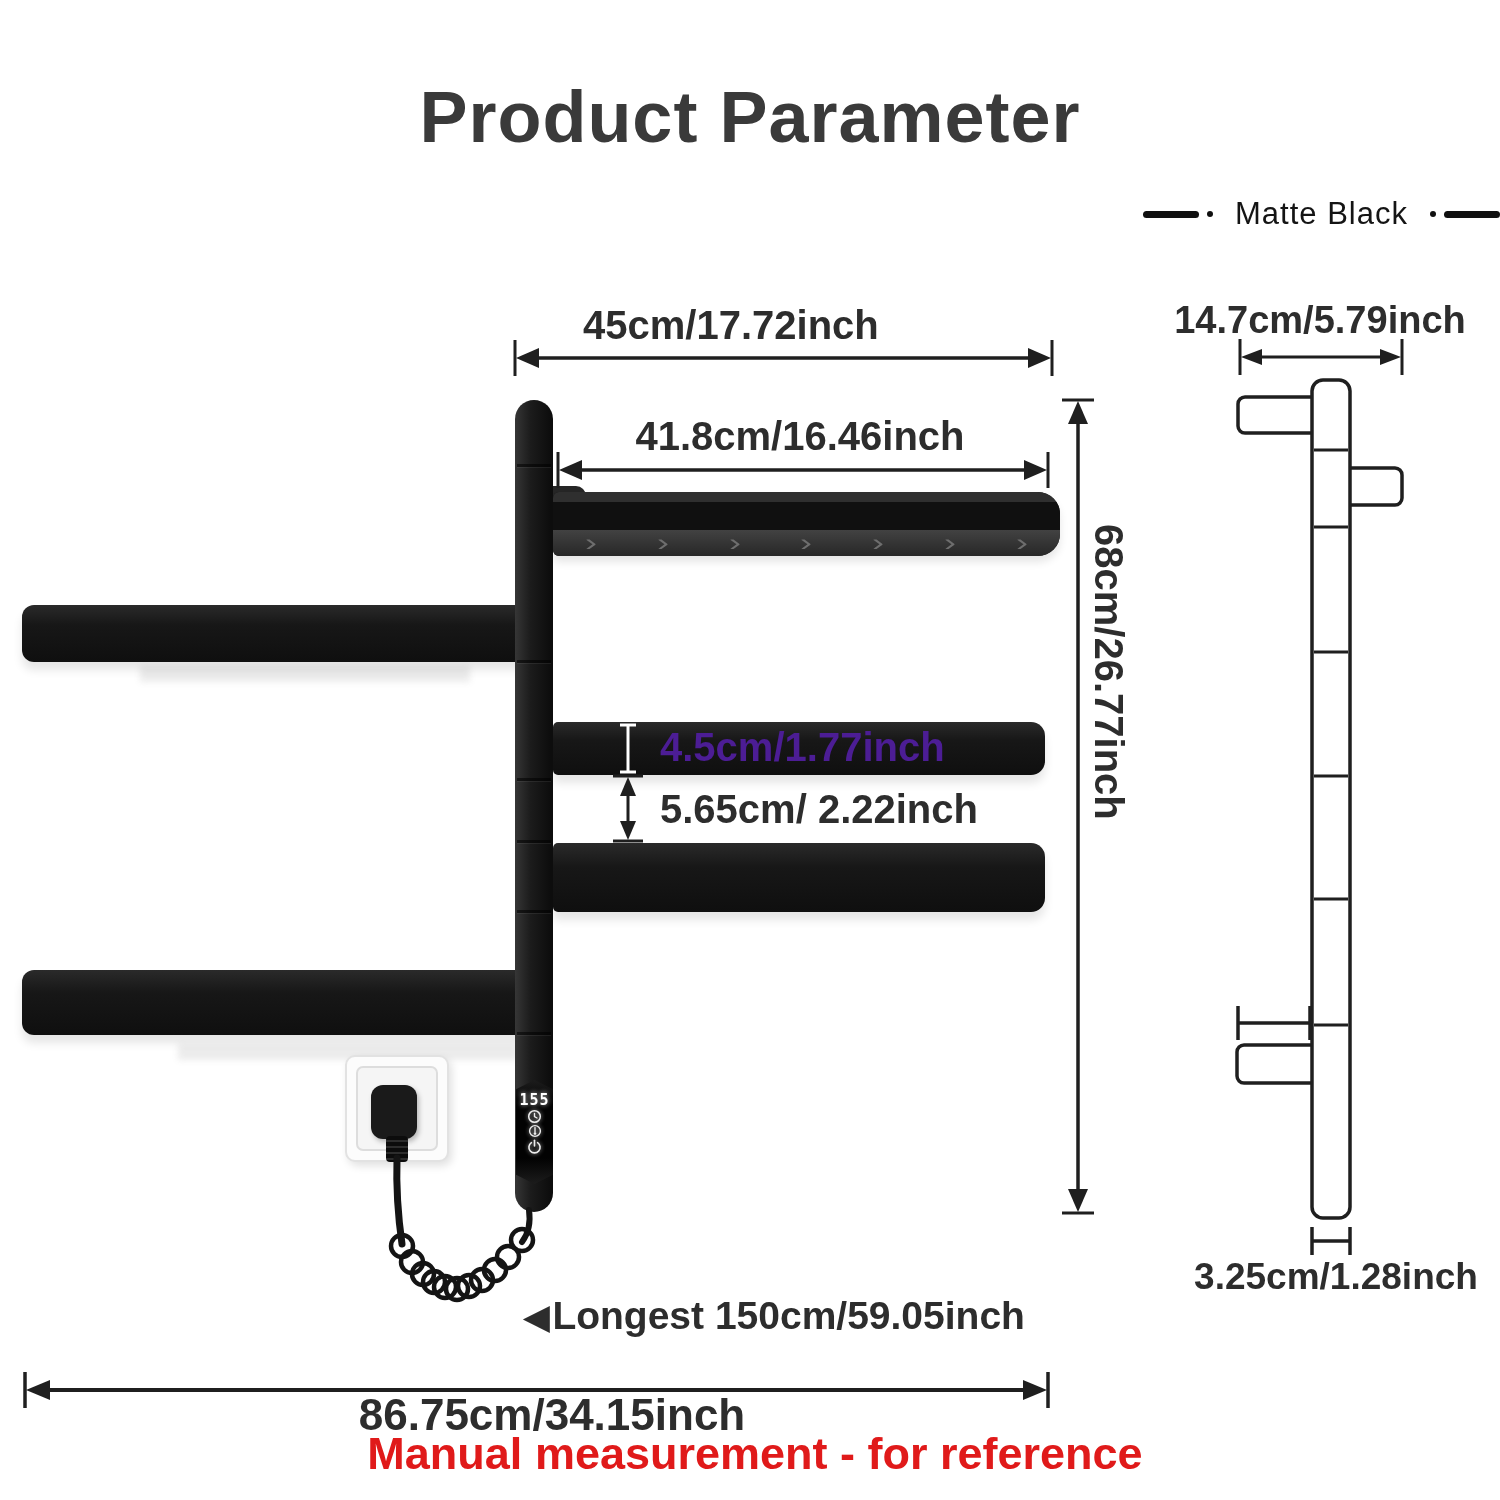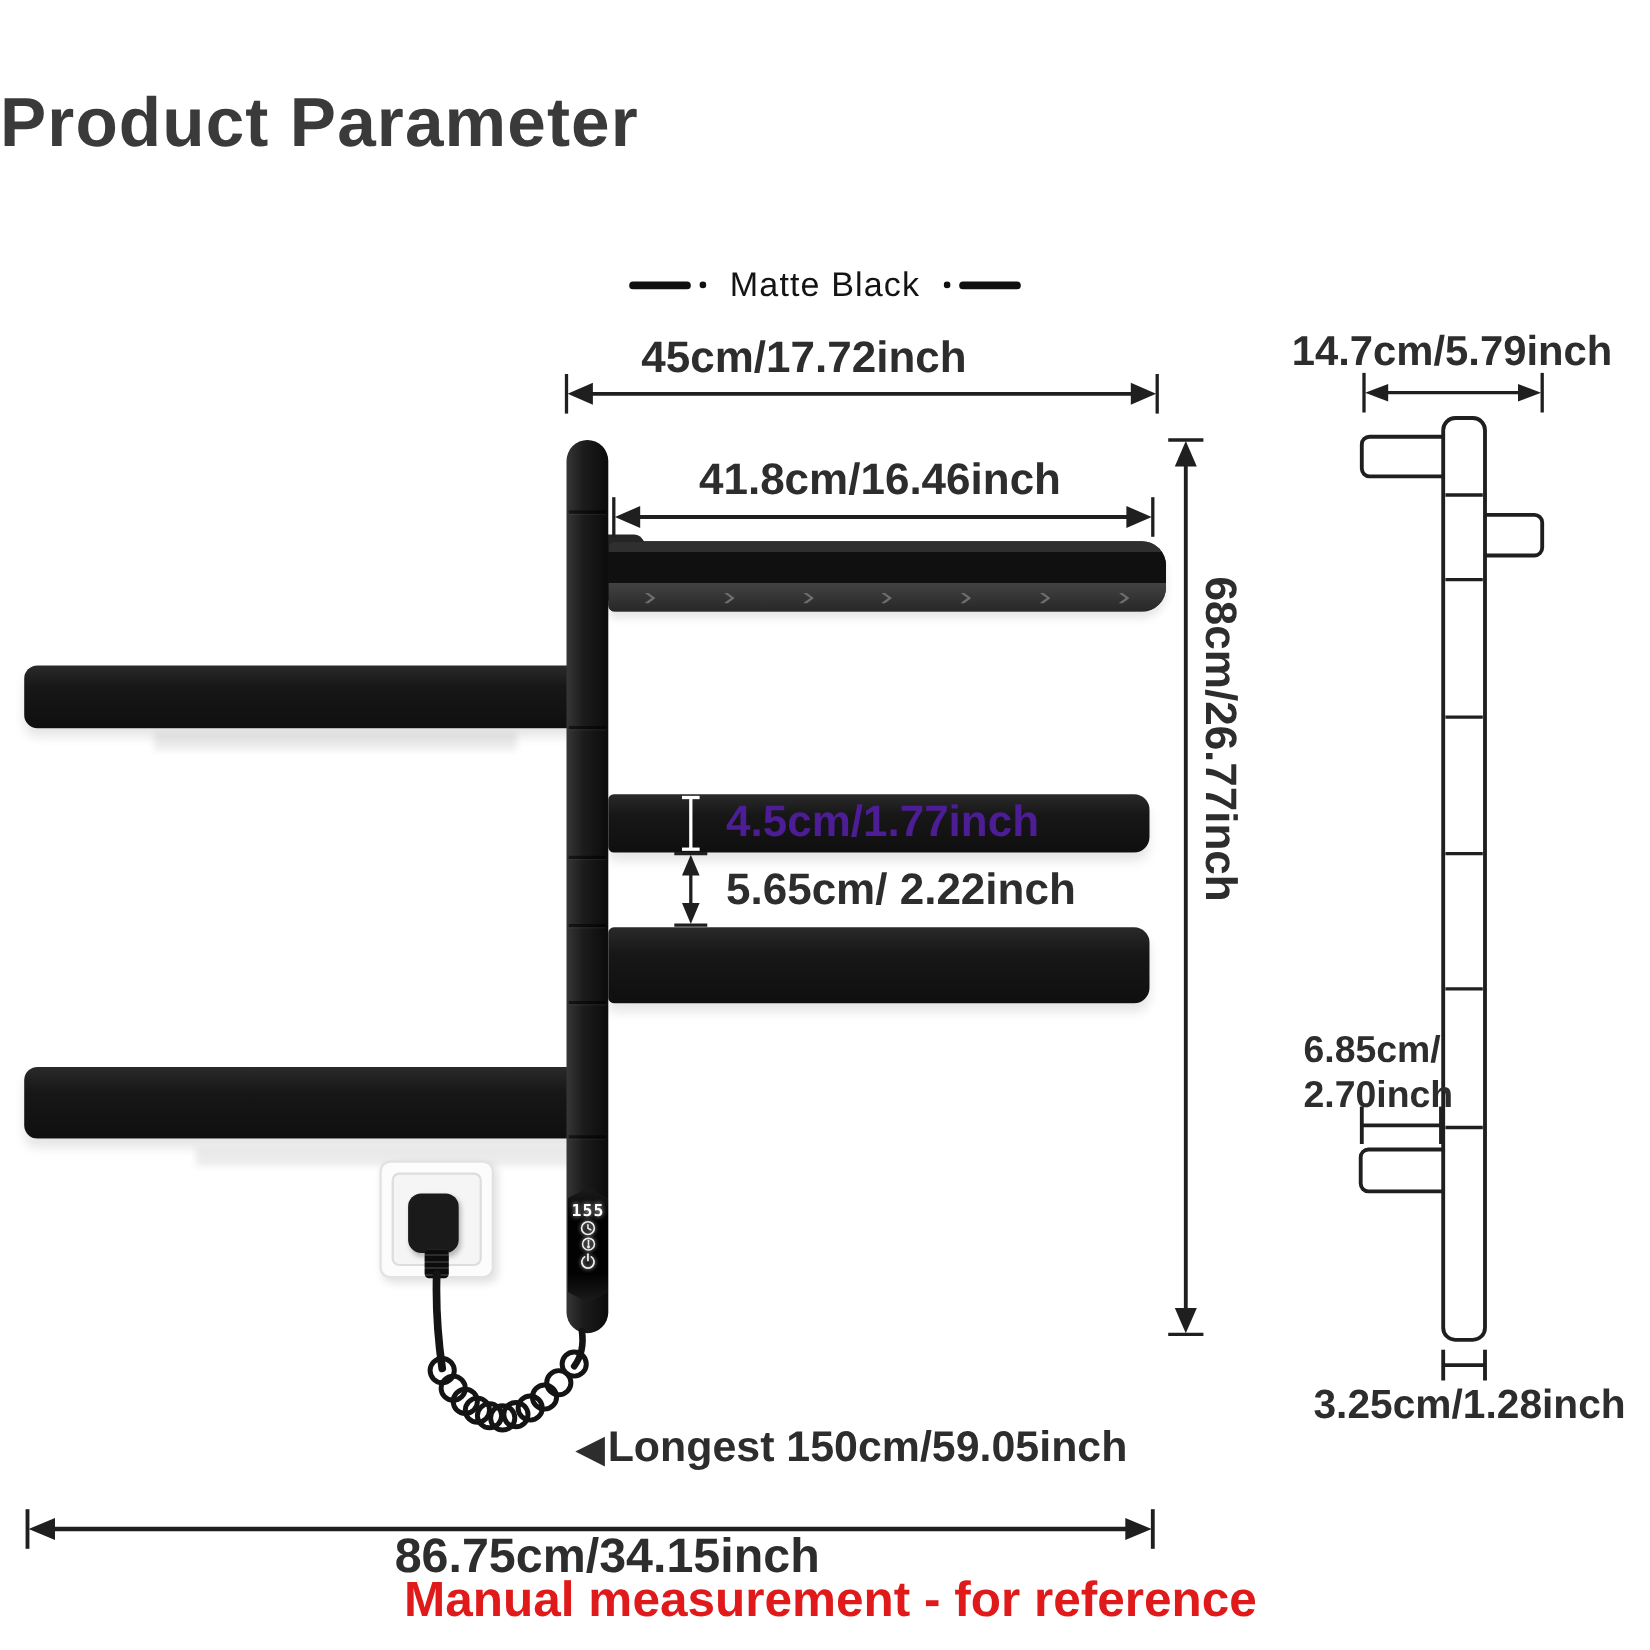--- a/index.html
+++ b/index.html
@@ -1,24 +1,24 @@
 <!DOCTYPE html>
 <html><head>
 <meta charset="utf-8">
 <style>
   html,body{margin:0;padding:0;background:#ffffff;}
   #canvas{position:relative;width:1500px;height:1500px;background:#ffffff;
           font-family:"Liberation Sans",sans-serif;overflow:hidden;}
   .abs{position:absolute;}
 
   
-  .title{left:0;top:76px;width:1500px;font-size:63px;font-weight:700;
+  .title{left:0;top:76px;width:1500px;text-align:center;font-size:72px;font-weight:700;
          color:#3a3a3a;letter-spacing:1px;}
-  .subtitle-row{left:0;top:196px;width:1500px;display:flex;justify-content:center;
-                align-items:center;margin-top:45px;}
+  .subtitle-row{left:0;top:196px;width:1500px;display:flex;justify-content:flex-end;
+                align-items:center;}
   .sub-dash{width:56px;height:7px;background:#101010;border-radius:4px;}
   .sub-dot{width:6px;height:6px;background:#101010;border-radius:50%;margin:0 8px;}
   .subtitle{font-size:31px;font-weight:500;color:#141414;margin:0 14px;letter-spacing:1px;}
 
   
   .pole-front{left:515px;top:400px;width:38px;height:812px;border-radius:19px;
               background:linear-gradient(90deg,#363636,#1c1c1c 40%,#0d0d0d 92%);z-index:2;}
   .joint{position:absolute;left:2px;right:2px;height:3px;background:rgba(0,0,0,.55);
          box-shadow:0 1px 0 rgba(255,255,255,.07);}
   .hinge{left:538px;top:486px;width:48px;height:60px;background:#262626;border-radius:10px;z-index:1;}
@@ -251,24 +251,20 @@
       </g>
     </g>
   </svg>
 
   <div class="lbl lbl-top-width">45cm/17.72inch</div>
   <div class="lbl lbl-shelf-width">41.8cm/16.46inch</div>
   <div class="lbl lbl-height">68cm/26.77inch</div>
   <div class="lbl lbl-thickness">4.5cm/1.77inch</div>
   <div class="lbl lbl-gap">5.65cm/ 2.22inch</div>
   <div class="lbl lbl-side-width">14.7cm/5.79inch</div>
-  <div class="lbl lbl-side-depth">
-    <div>6.85cm/</div>
-    <div>2.70inch</div>
-  </div>
   <div class="lbl lbl-side-bottom">3.25cm/1.28inch</div>
   <div class="lbl lbl-cable">
     <span class="cable-arrow-glyph">◀</span>
     <span>Longest 150cm/59.05inch</span>
   </div>
   <div class="lbl lbl-total">86.75cm/34.15inch</div>
 
   <div class="abs note">Manual measurement - for reference</div>
 
 </div>

